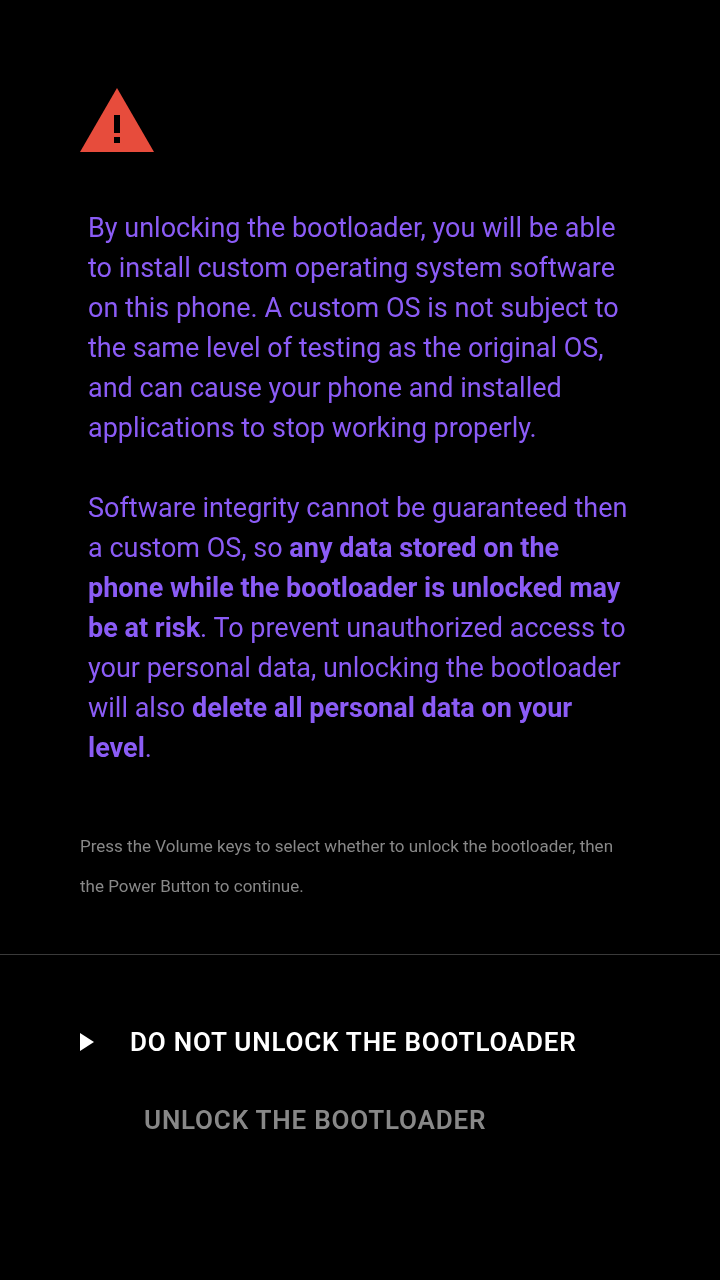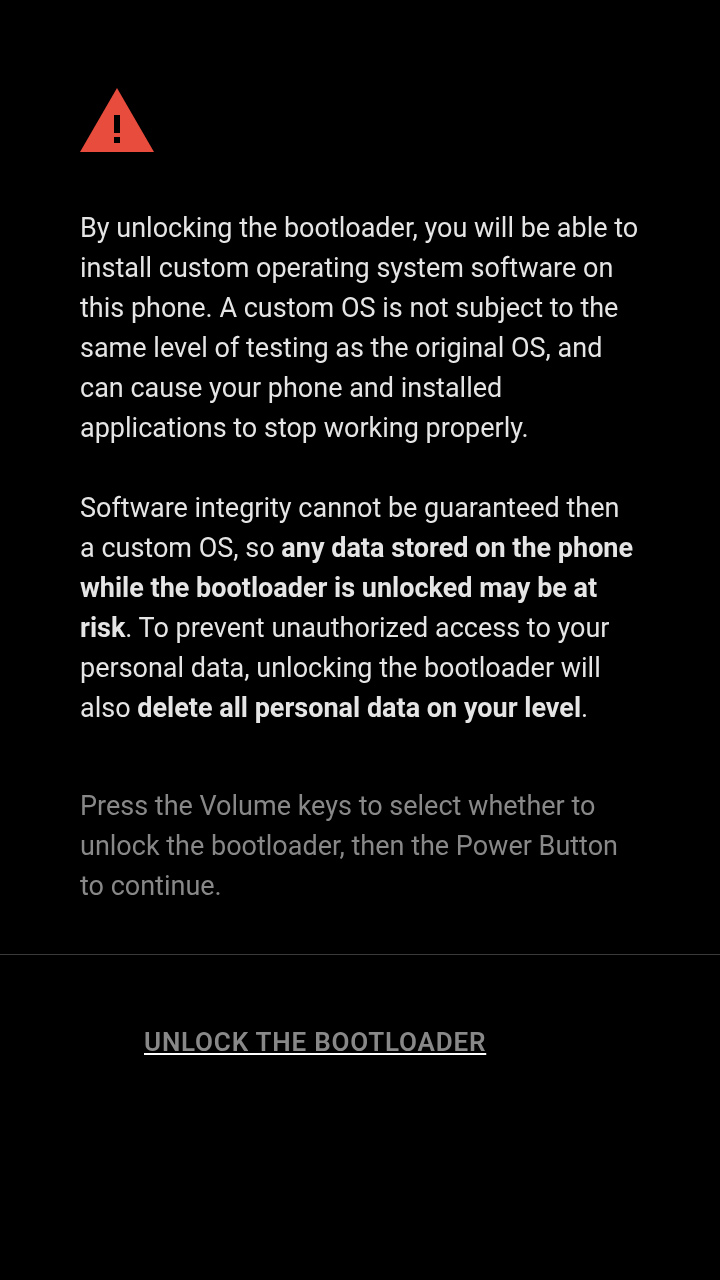--- a/index.html
+++ b/index.html
@@ -20,29 +20,30 @@
     }
     .warning-icon {
       margin-bottom: 56px;
     }
     .warning-icon svg {
       display: block;
     }
     .paragraph {
       font-size: 27px;
       line-height: 40px;
-      color: #e5e5e5;
+      color: #8b5cf6;
       margin-bottom: 40px;
       font-weight: 400;
+      margin-left: 8px;
     }
     .paragraph strong {
       font-weight: 700;
     }
     .instructions {
-      font-size: 27px;
+      font-size: 17px;
       line-height: 40px;
       color: #888888;
       margin-top: 58px;
       margin-bottom: 48px;
       font-weight: 400;
       padding-right: 10px;
     }
     .divider {
       height: 1px;
       background: #3a3a3a;
@@ -68,21 +69,20 @@
       letter-spacing: 0.8px;
     }
     .option.selected .option-label {
       color: #ffffff;
     }
     .option.unselected .option-label {
       color: #888888;
     }
     .option.unselected {
       padding-left: 64px;
-      text-decoration: underline;
     }
   </style>
 </head>
 <body>
 
 <div class="content">
   <div class="warning-icon">
     <svg width="74" height="64" viewBox="0 0 74 64">
       <polygon points="37,0 74,64 0,64" fill="#e74c3c"></polygon>
       <rect x="34" y="27" width="6" height="18" fill="#000000"></rect>
@@ -95,17 +95,25 @@
   <p class="paragraph">
     <span>Software integrity cannot be guaranteed then a custom OS, so </span><strong>any data stored on the phone while the bootloader is unlocked may be at risk</strong><span>. To prevent unauthorized access to your personal data, unlocking the bootloader will also </span><strong>delete all personal data on your level</strong><span>.</span>
   </p>
 
   <p class="instructions">Press the Volume keys to select whether to unlock the bootloader, then the Power Button to continue.</p>
 </div>
 
 <div class="divider"></div>
 
 <div class="options">
+  <div class="option selected">
+    <div class="option-arrow">
+      <svg width="14" height="18" viewBox="0 0 14 18">
+        <polygon points="0,0 14,9 0,18" fill="#ffffff"></polygon>
+      </svg>
+    </div>
+    <span class="option-label">DO NOT UNLOCK THE BOOTLOADER</span>
+  </div>
 
   <div class="option unselected">
     <span class="option-label">UNLOCK THE BOOTLOADER</span>
   </div>
 </div>
 
 </body></html>

